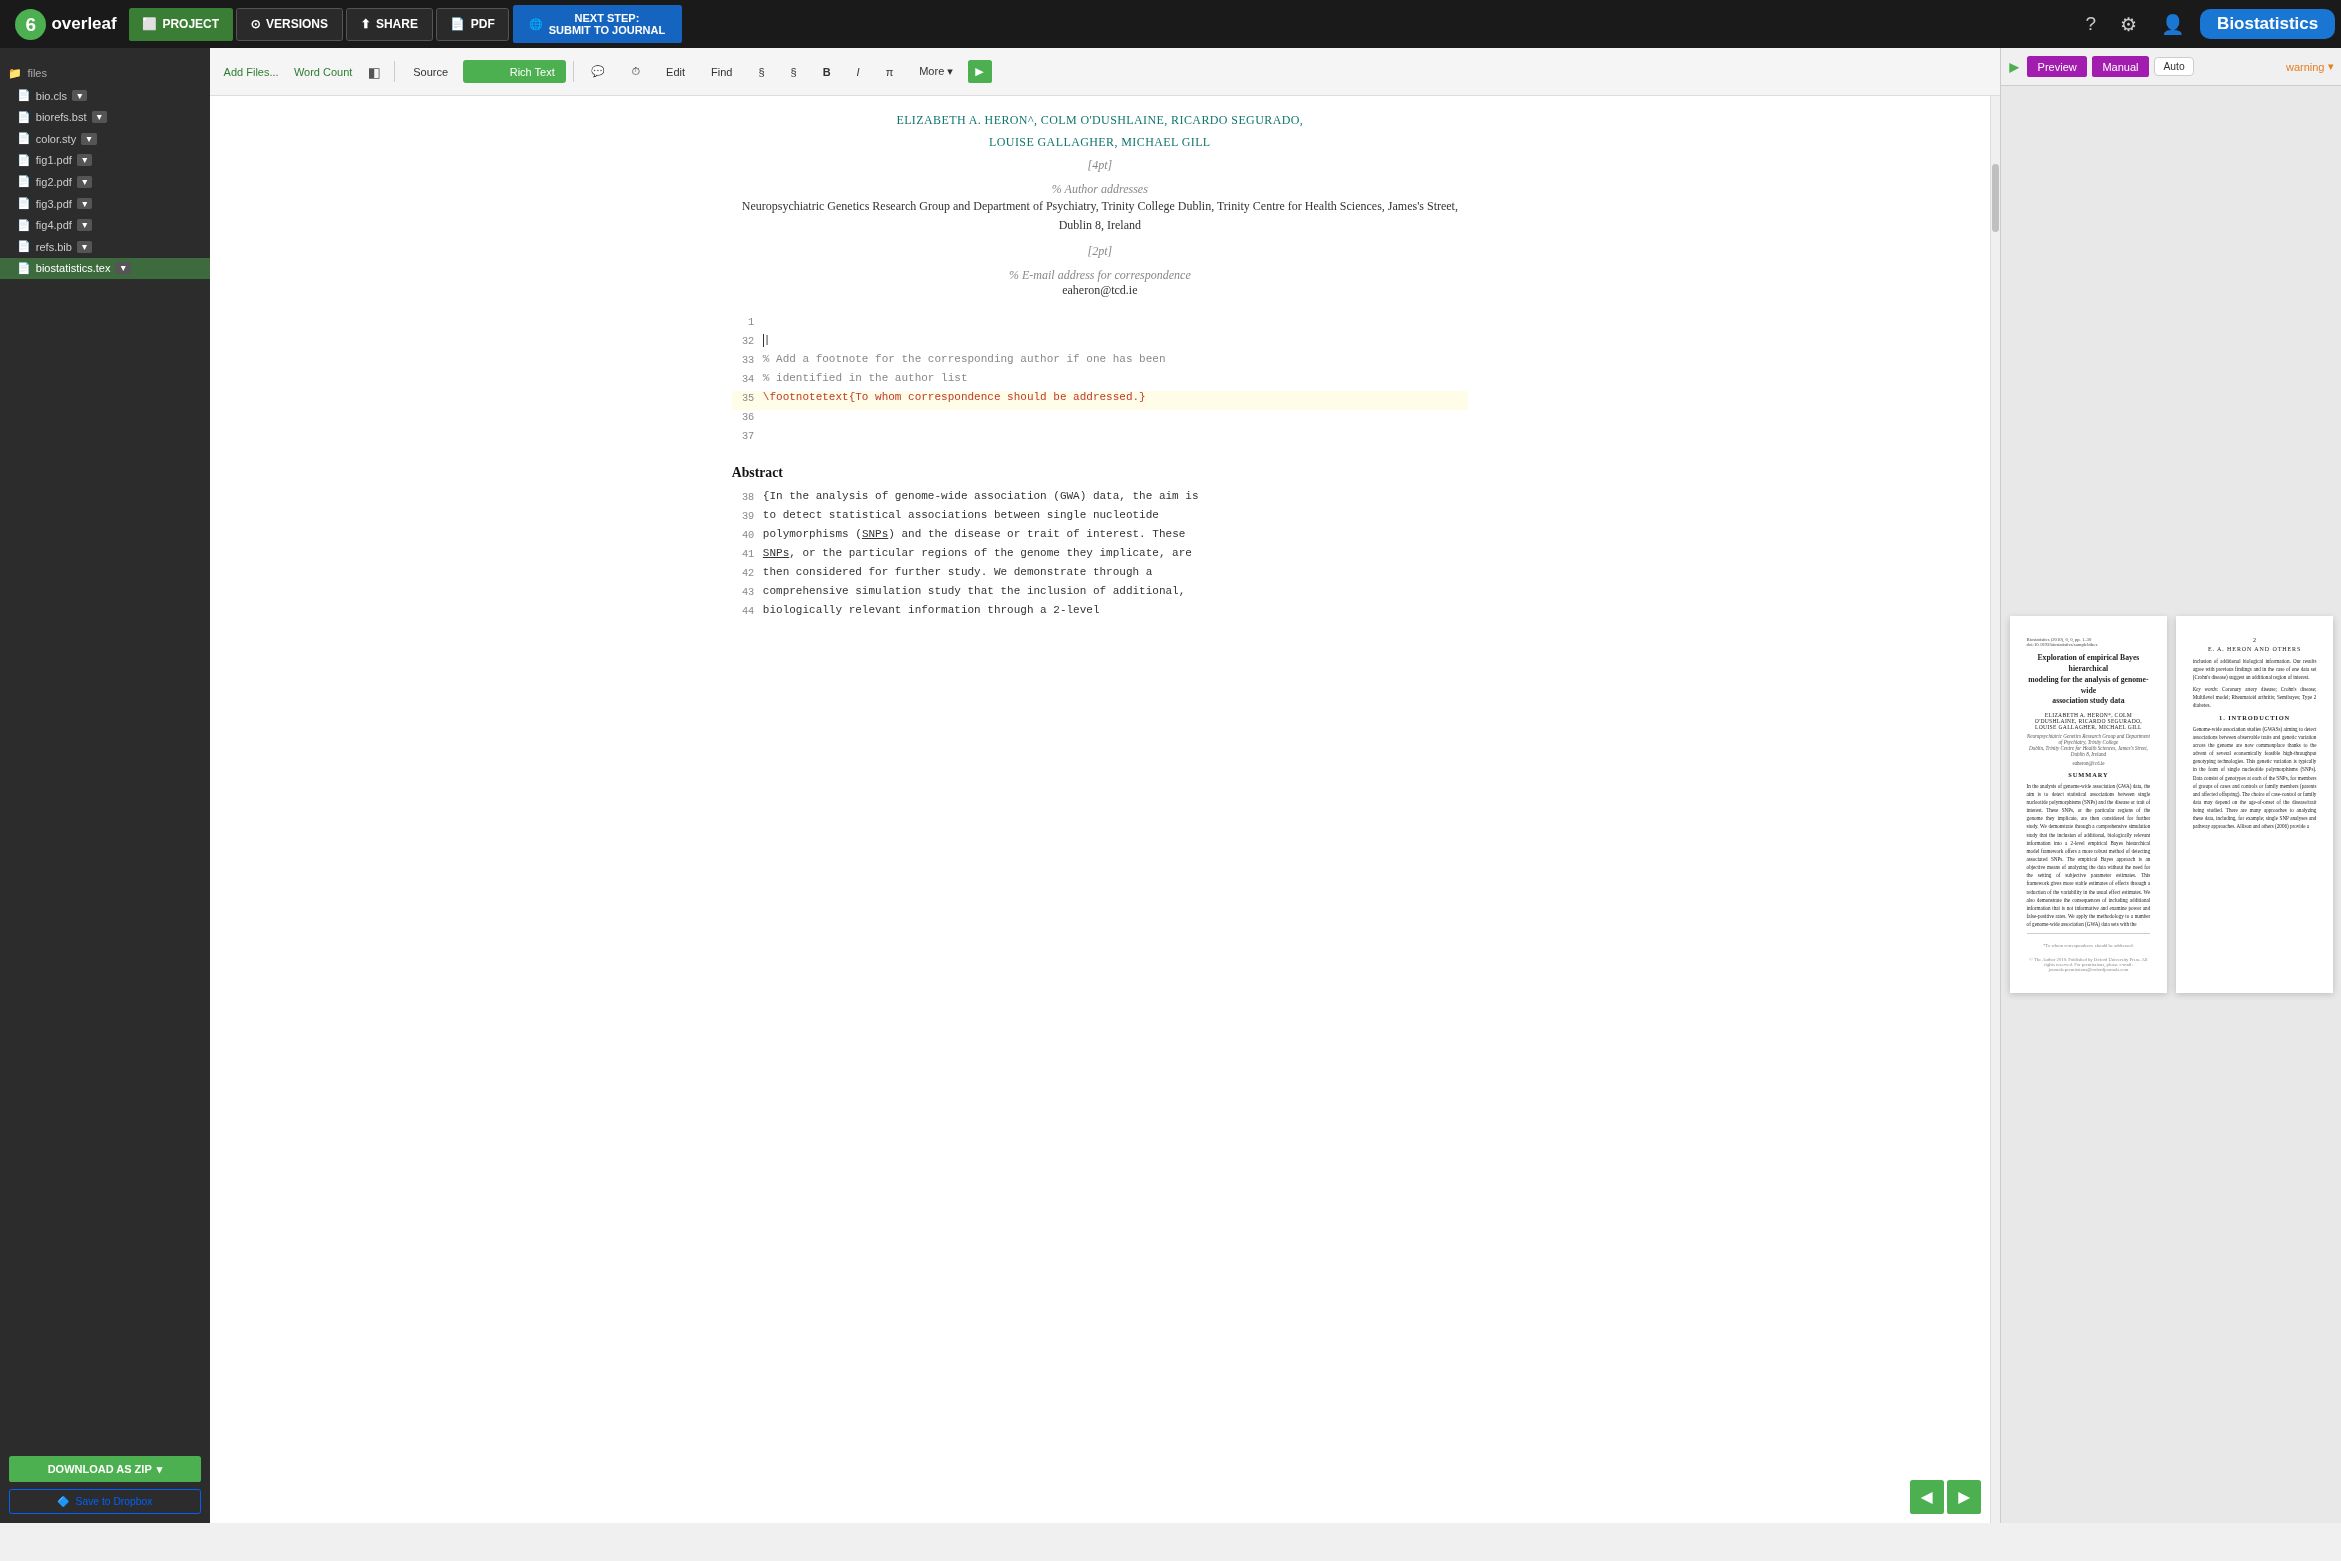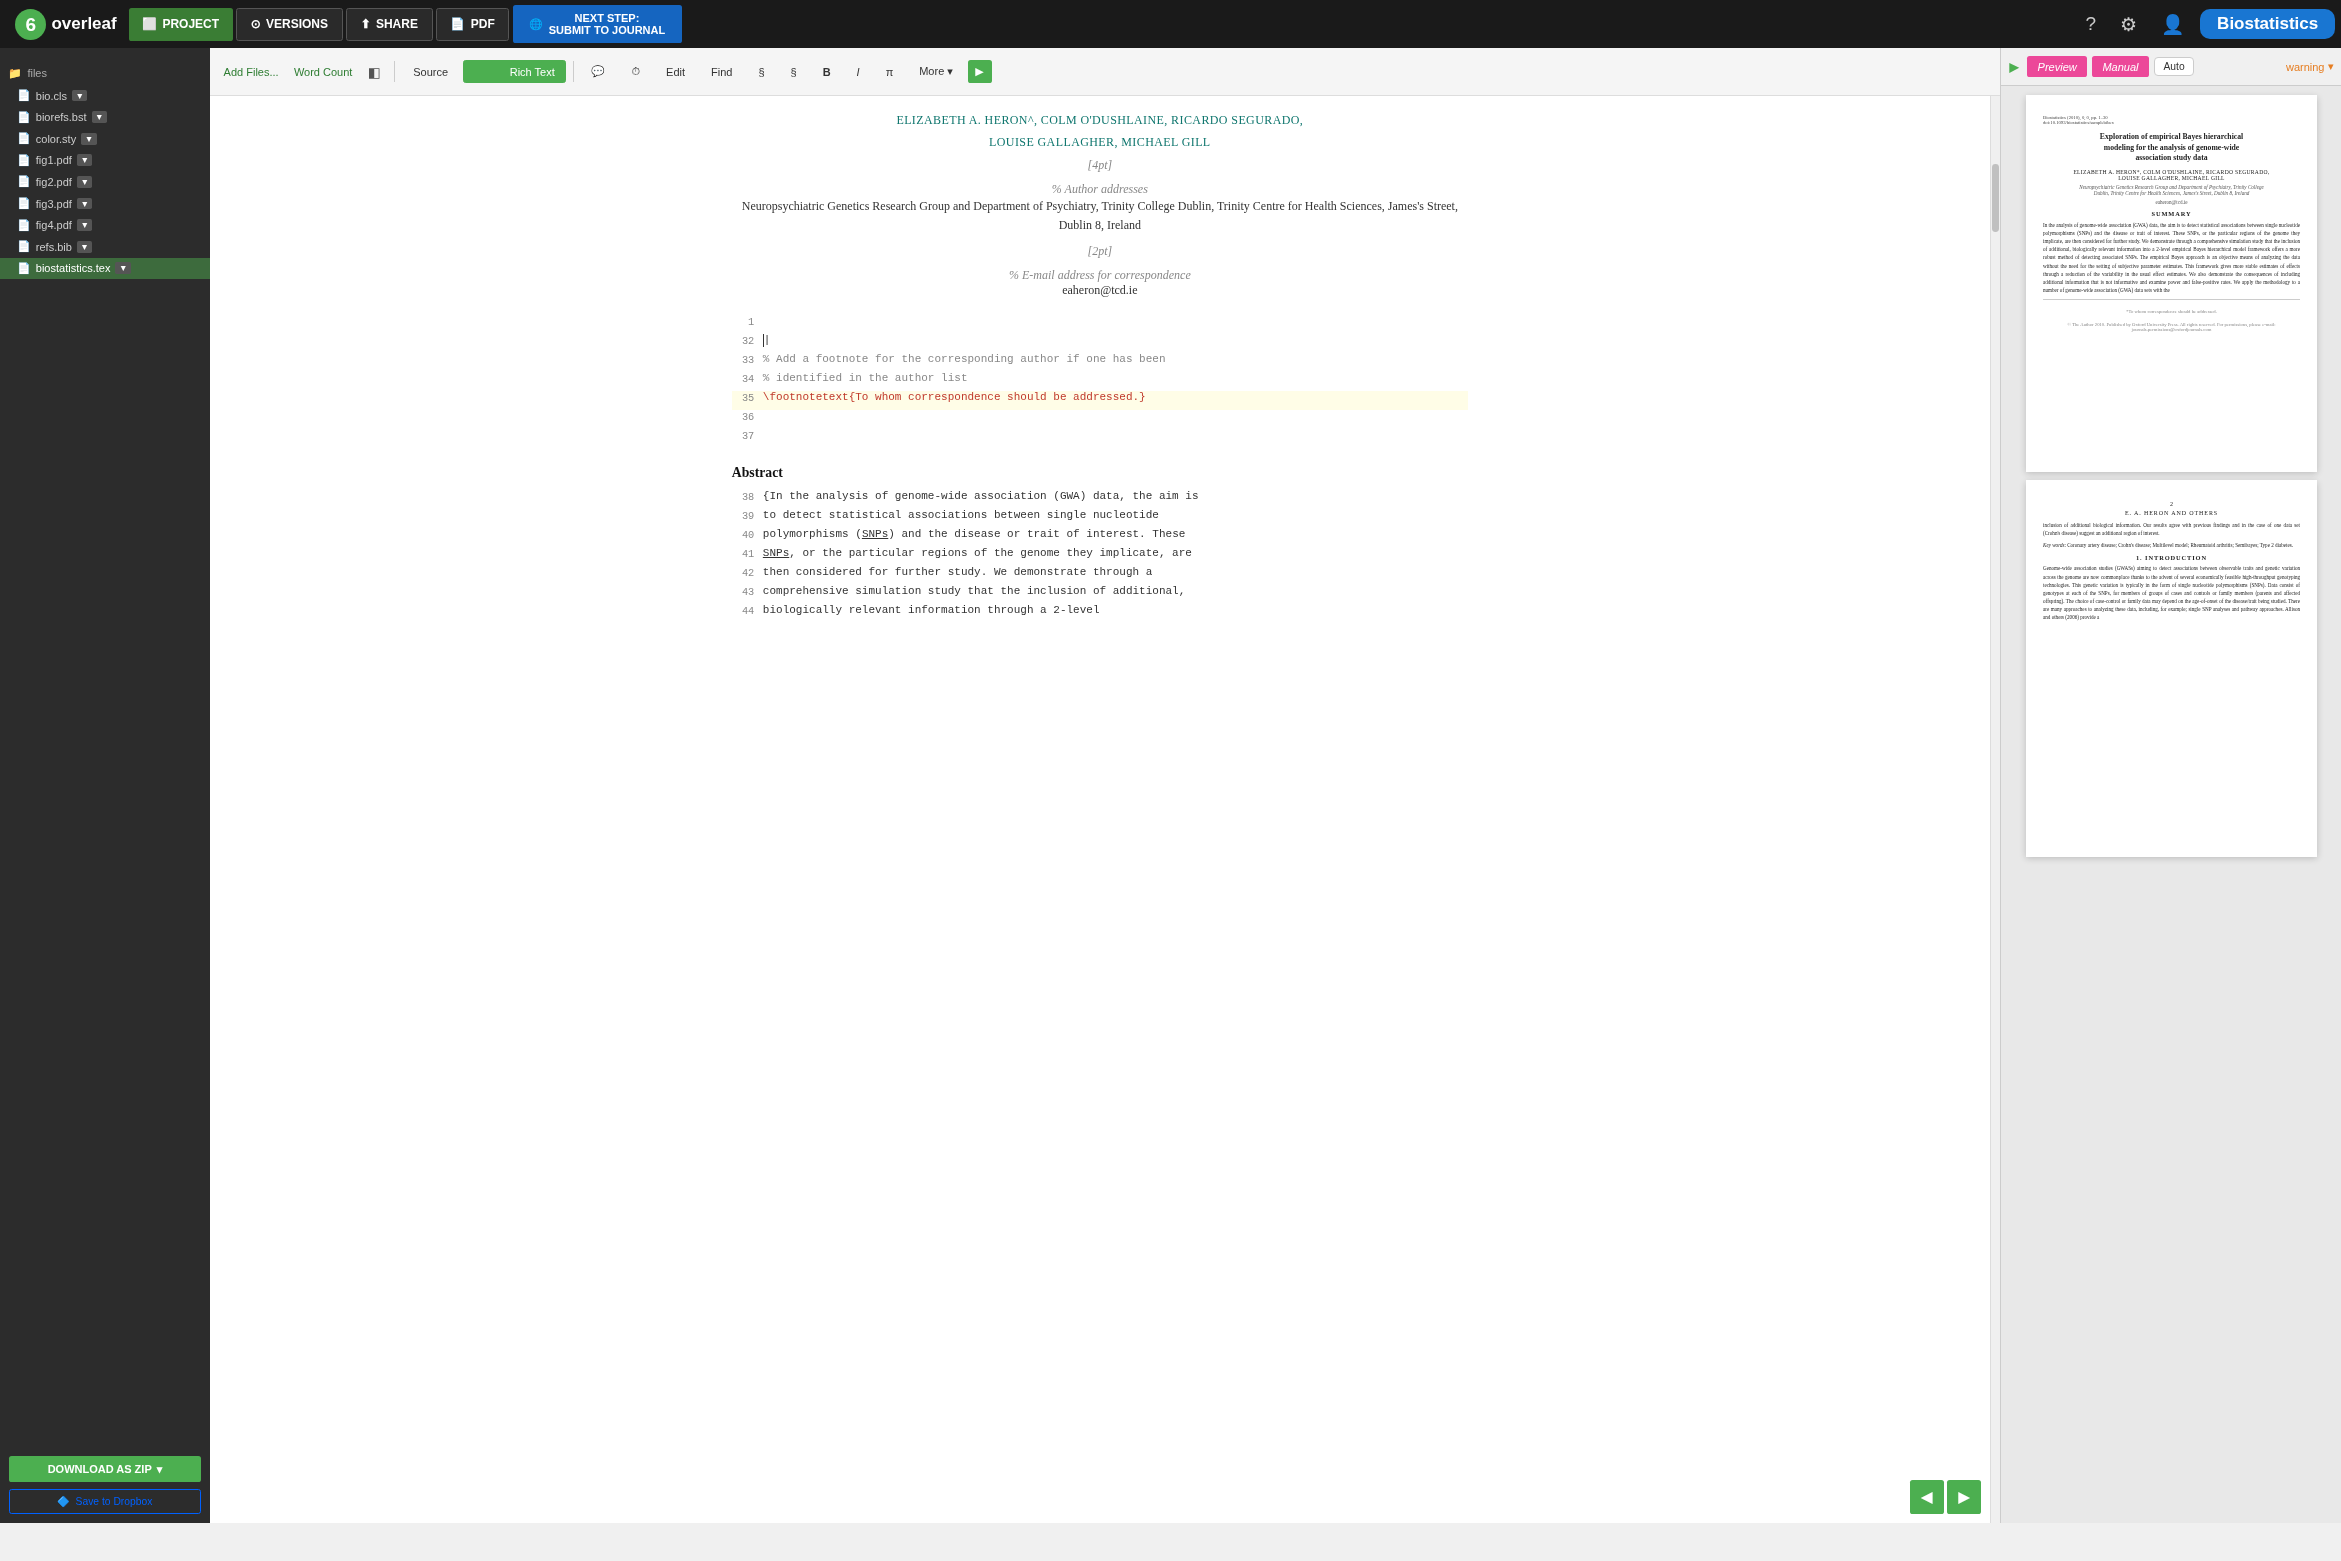--- a/index.html
+++ b/index.html
@@ -182,32 +182,32 @@
     }
     .preview-toolbar {
       display: flex; align-items: center;
       background: #f0f0f0; border-bottom: 0.9px solid #ccc;
       height: 38px; padding: 0 8.6px; gap: 5.1px;
     }
     .preview-btn {
       background: none; border: none; padding: 4.3px 10.3px;
       border-radius: 2.6px; cursor: pointer; font-size: 11px; color: #333;
     }
-    .preview-btn.active { background: #ec4899; color: white; font-style: italic; }
+    .preview-btn.active { background: #a21caf; color: white; }
     .preview-auto {
       background: #fff; border: 0.9px solid #ccc;
       padding: 3.4px 8.6px; border-radius: 4px; font-size: 10.3px; color: #333;
     }
     .preview-warning {
       color: #e67e22; font-size: 11px; margin-left: auto;
       display: flex; align-items: center; gap: 3.4px;
     }
     .preview-scroll {
       flex: 1; overflow-y: auto; padding: 8.6px;
-      display: flex; flex-direction: column; gap: 8.6px;
+      display: flex; gap: 8.6px;
       align-items: center;
     }
     .preview-page {
       background: white; box-shadow: 0 1.7px 6.8px rgba(0,0,0,0.2);
       width: 291px; min-height: 377px; padding: 20.5px 17px;
       font-family: 'Times New Roman', serif; font-size: 6px; color: #222;
       position: relative;
     }
     .preview-journal-ref { font-size: 4.7px; color: #444; margin-bottom: 6.8px; }
     .preview-doc-title { font-size: 7.7px; font-weight: bold; text-align: center; line-height: 1.4; margin-bottom: 5.1px; }

